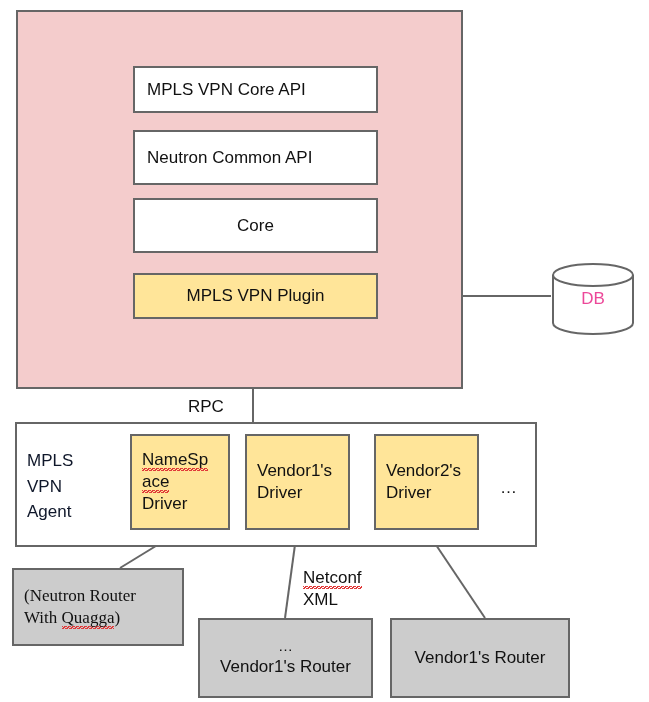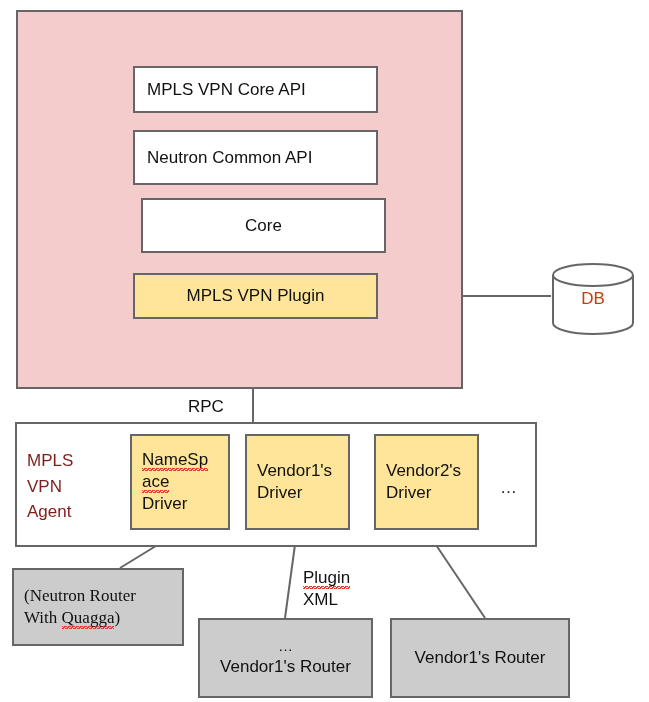--- a/index.html
+++ b/index.html
@@ -49,30 +49,30 @@
     width: 447px; height: 379px;
   }
   #agent-container {
     left: 15px; top: 422px;
     width: 522px; height: 125px;
   }
 
   
   #rest-api     { left: 133px; top: 66px;  width: 245px; height: 47px; }
   #common-api   { left: 133px; top: 130px; width: 245px; height: 55px; }
-  #core-box     { left: 133px; top: 198px; width: 245px; height: 55px; margin-left: 8px; }
+  #core-box     { left: 133px; top: 198px; width: 245px; height: 55px; }
   #plugin-box   { left: 133px; top: 273px; width: 245px; height: 46px; }
 
   
   #agent-label {
     position: absolute;
     left: 27px; top: 448px;
     width: 96px;
     font-size: 17px;
-    color: #7f1d1d;
+    color: #0f172a;
     line-height: 1.5;
     white-space: pre-line;
   }
   #ns-driver    { left: 130px; top: 434px; width: 100px; height: 96px; }
   #v1-driver    { left: 245px; top: 434px; width: 105px; height: 96px; }
   #v2-driver    { left: 374px; top: 434px; width: 105px; height: 96px; }
   #agent-ellipsis {
     position: absolute;
     left: 500px; top: 478px;
     font-size: 17px;
@@ -99,21 +99,21 @@
     width: 84px; height: 74px;
   }
   #db-label {
     position: absolute;
     left: 551px; top: 262px;
     width: 84px; height: 74px;
     display: flex;
     align-items: center;
     justify-content: center;
     font-size: 17px;
-    color: #c2410c;
+    color: #ec4899;
   }
 
   
   .edge-label {
     position: absolute;
     font-size: 17px;
     color: #111111;
     line-height: 1.3;
     white-space: pre-line;
   }
@@ -218,15 +218,15 @@
 
   <div id="v1-router-a" class="box fill-gray stack">
     <span class="dots">…</span>
     <span>Vendor1's Router</span>
   </div>
 
   <div id="v1-router-b" class="box fill-gray stack">
     <span>Vendor1's Router</span>
   </div>
 
-  <div id="netconf-label" class="edge-label"><span class="squiggle">Plugin</span><br><span>XML</span></div>
+  <div id="netconf-label" class="edge-label"><span class="squiggle">Netconf</span><br><span>XML</span></div>
 
 </div>
 
 </body></html>

